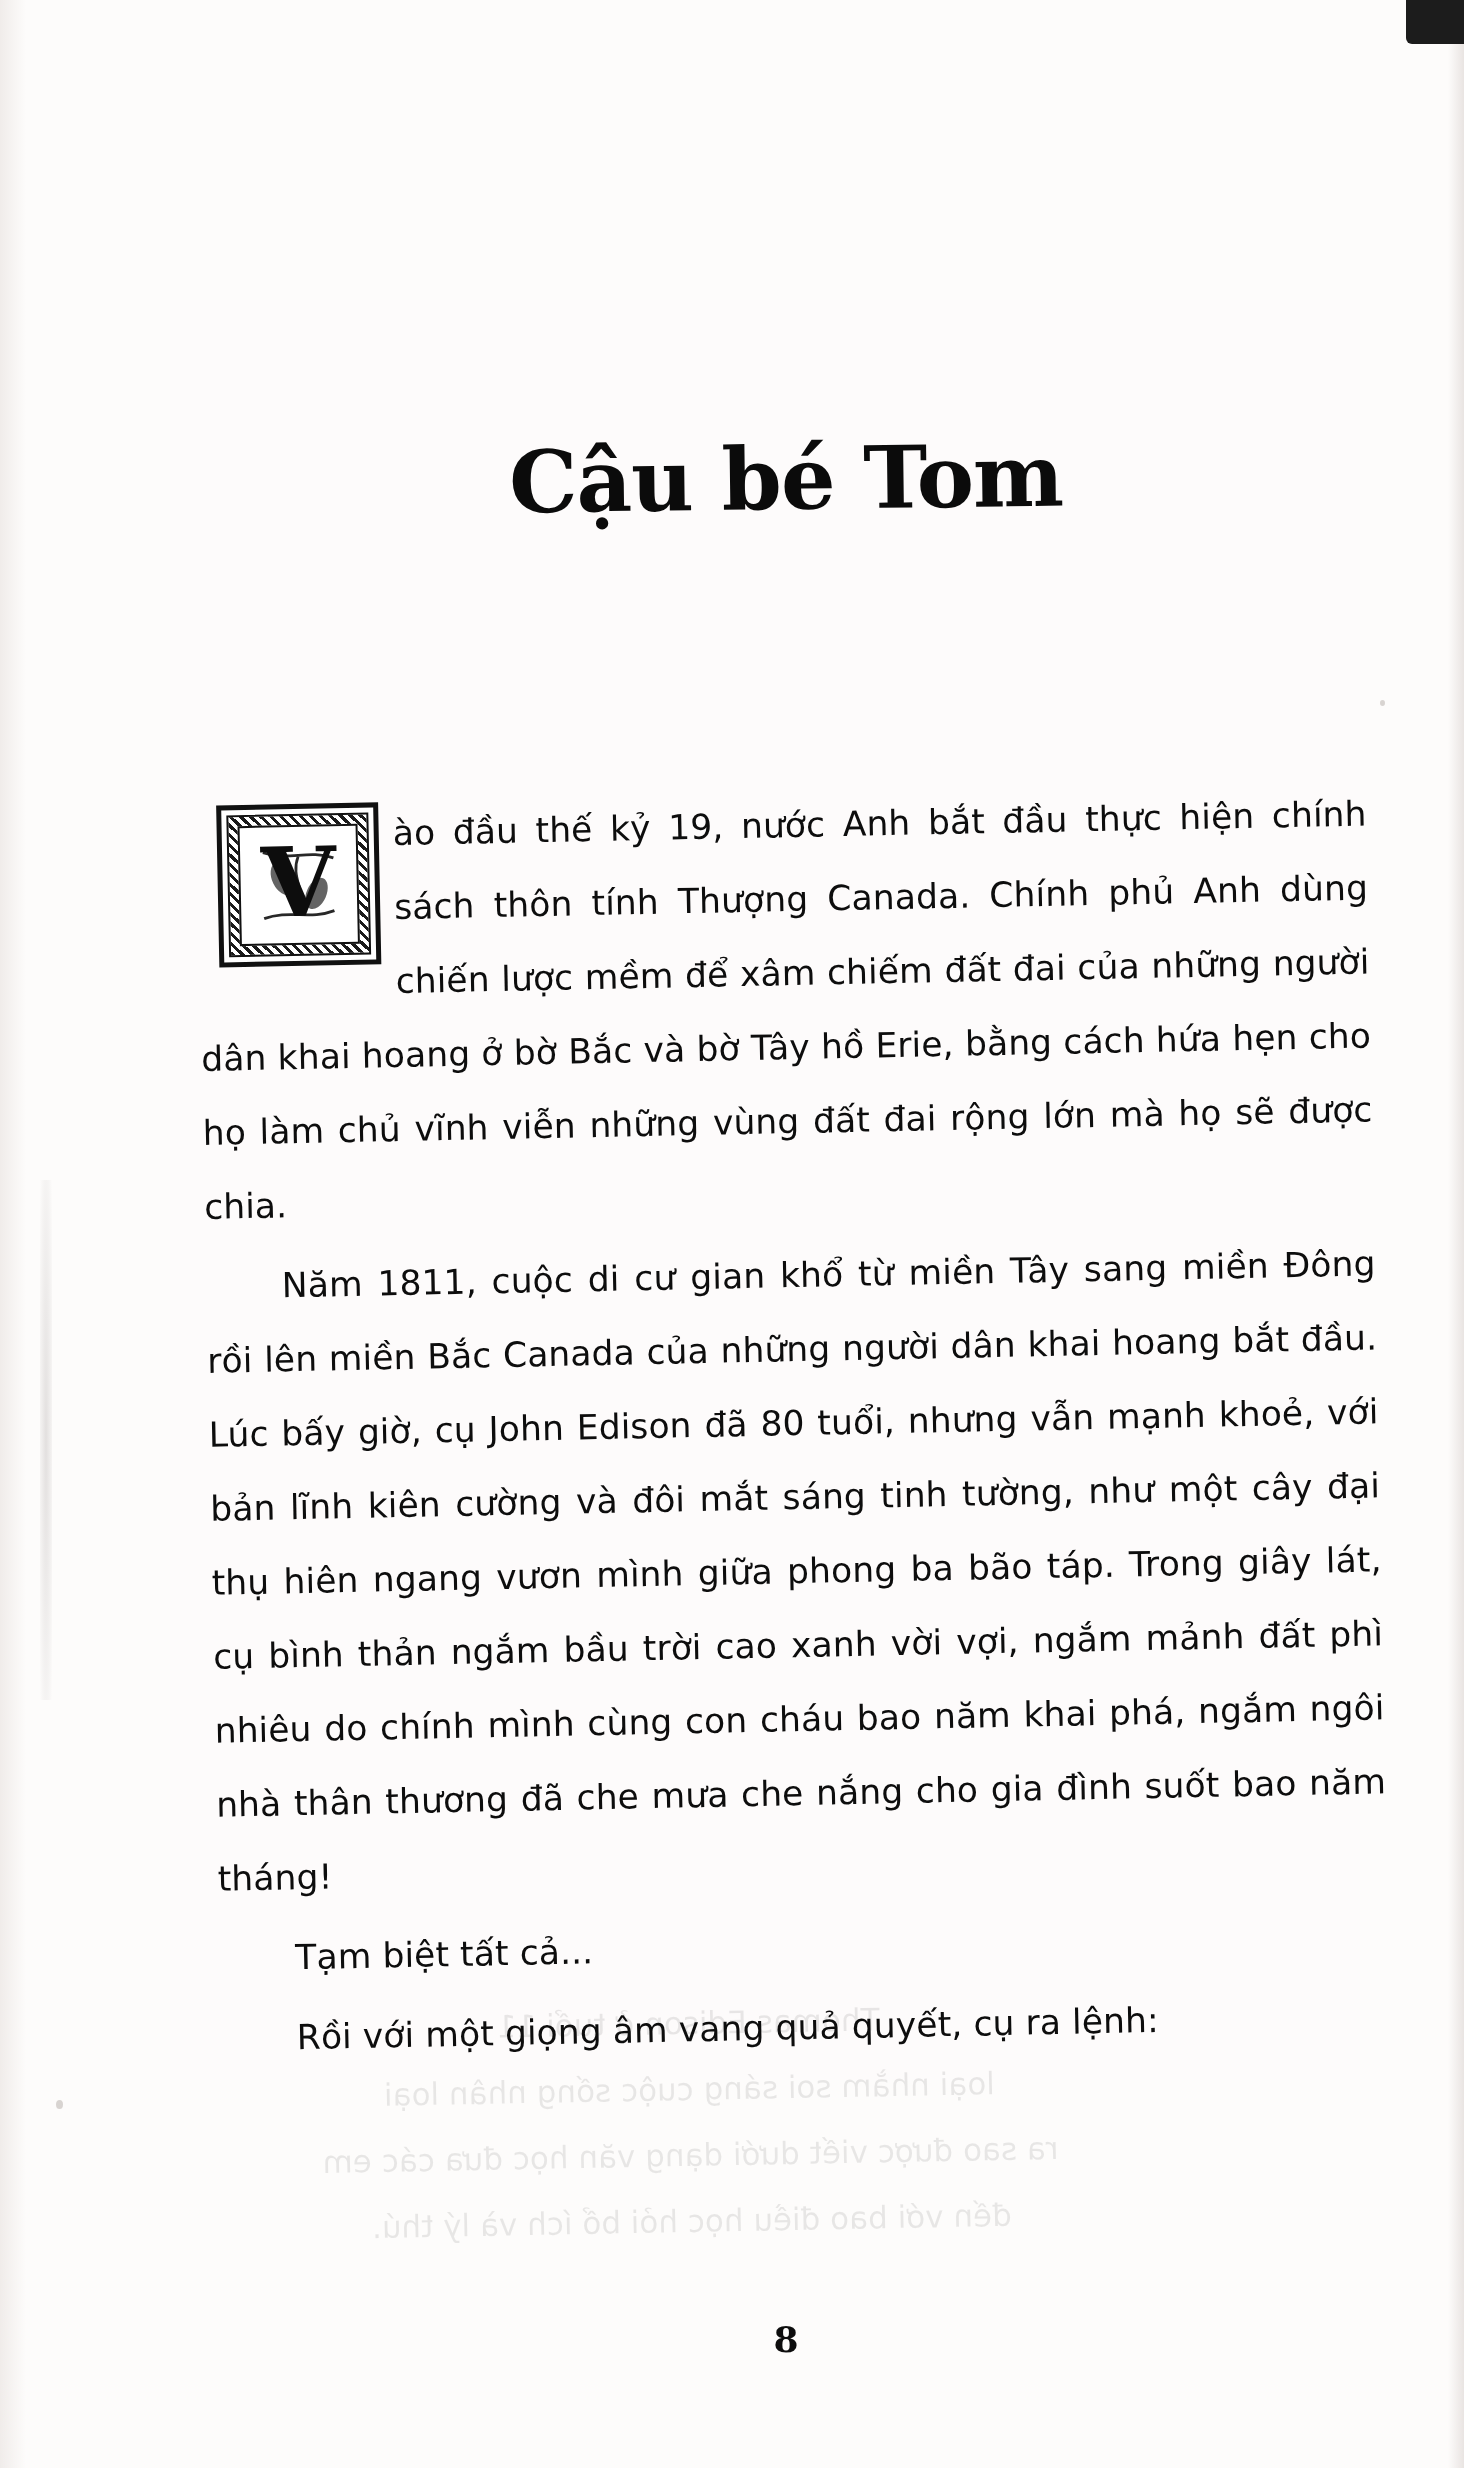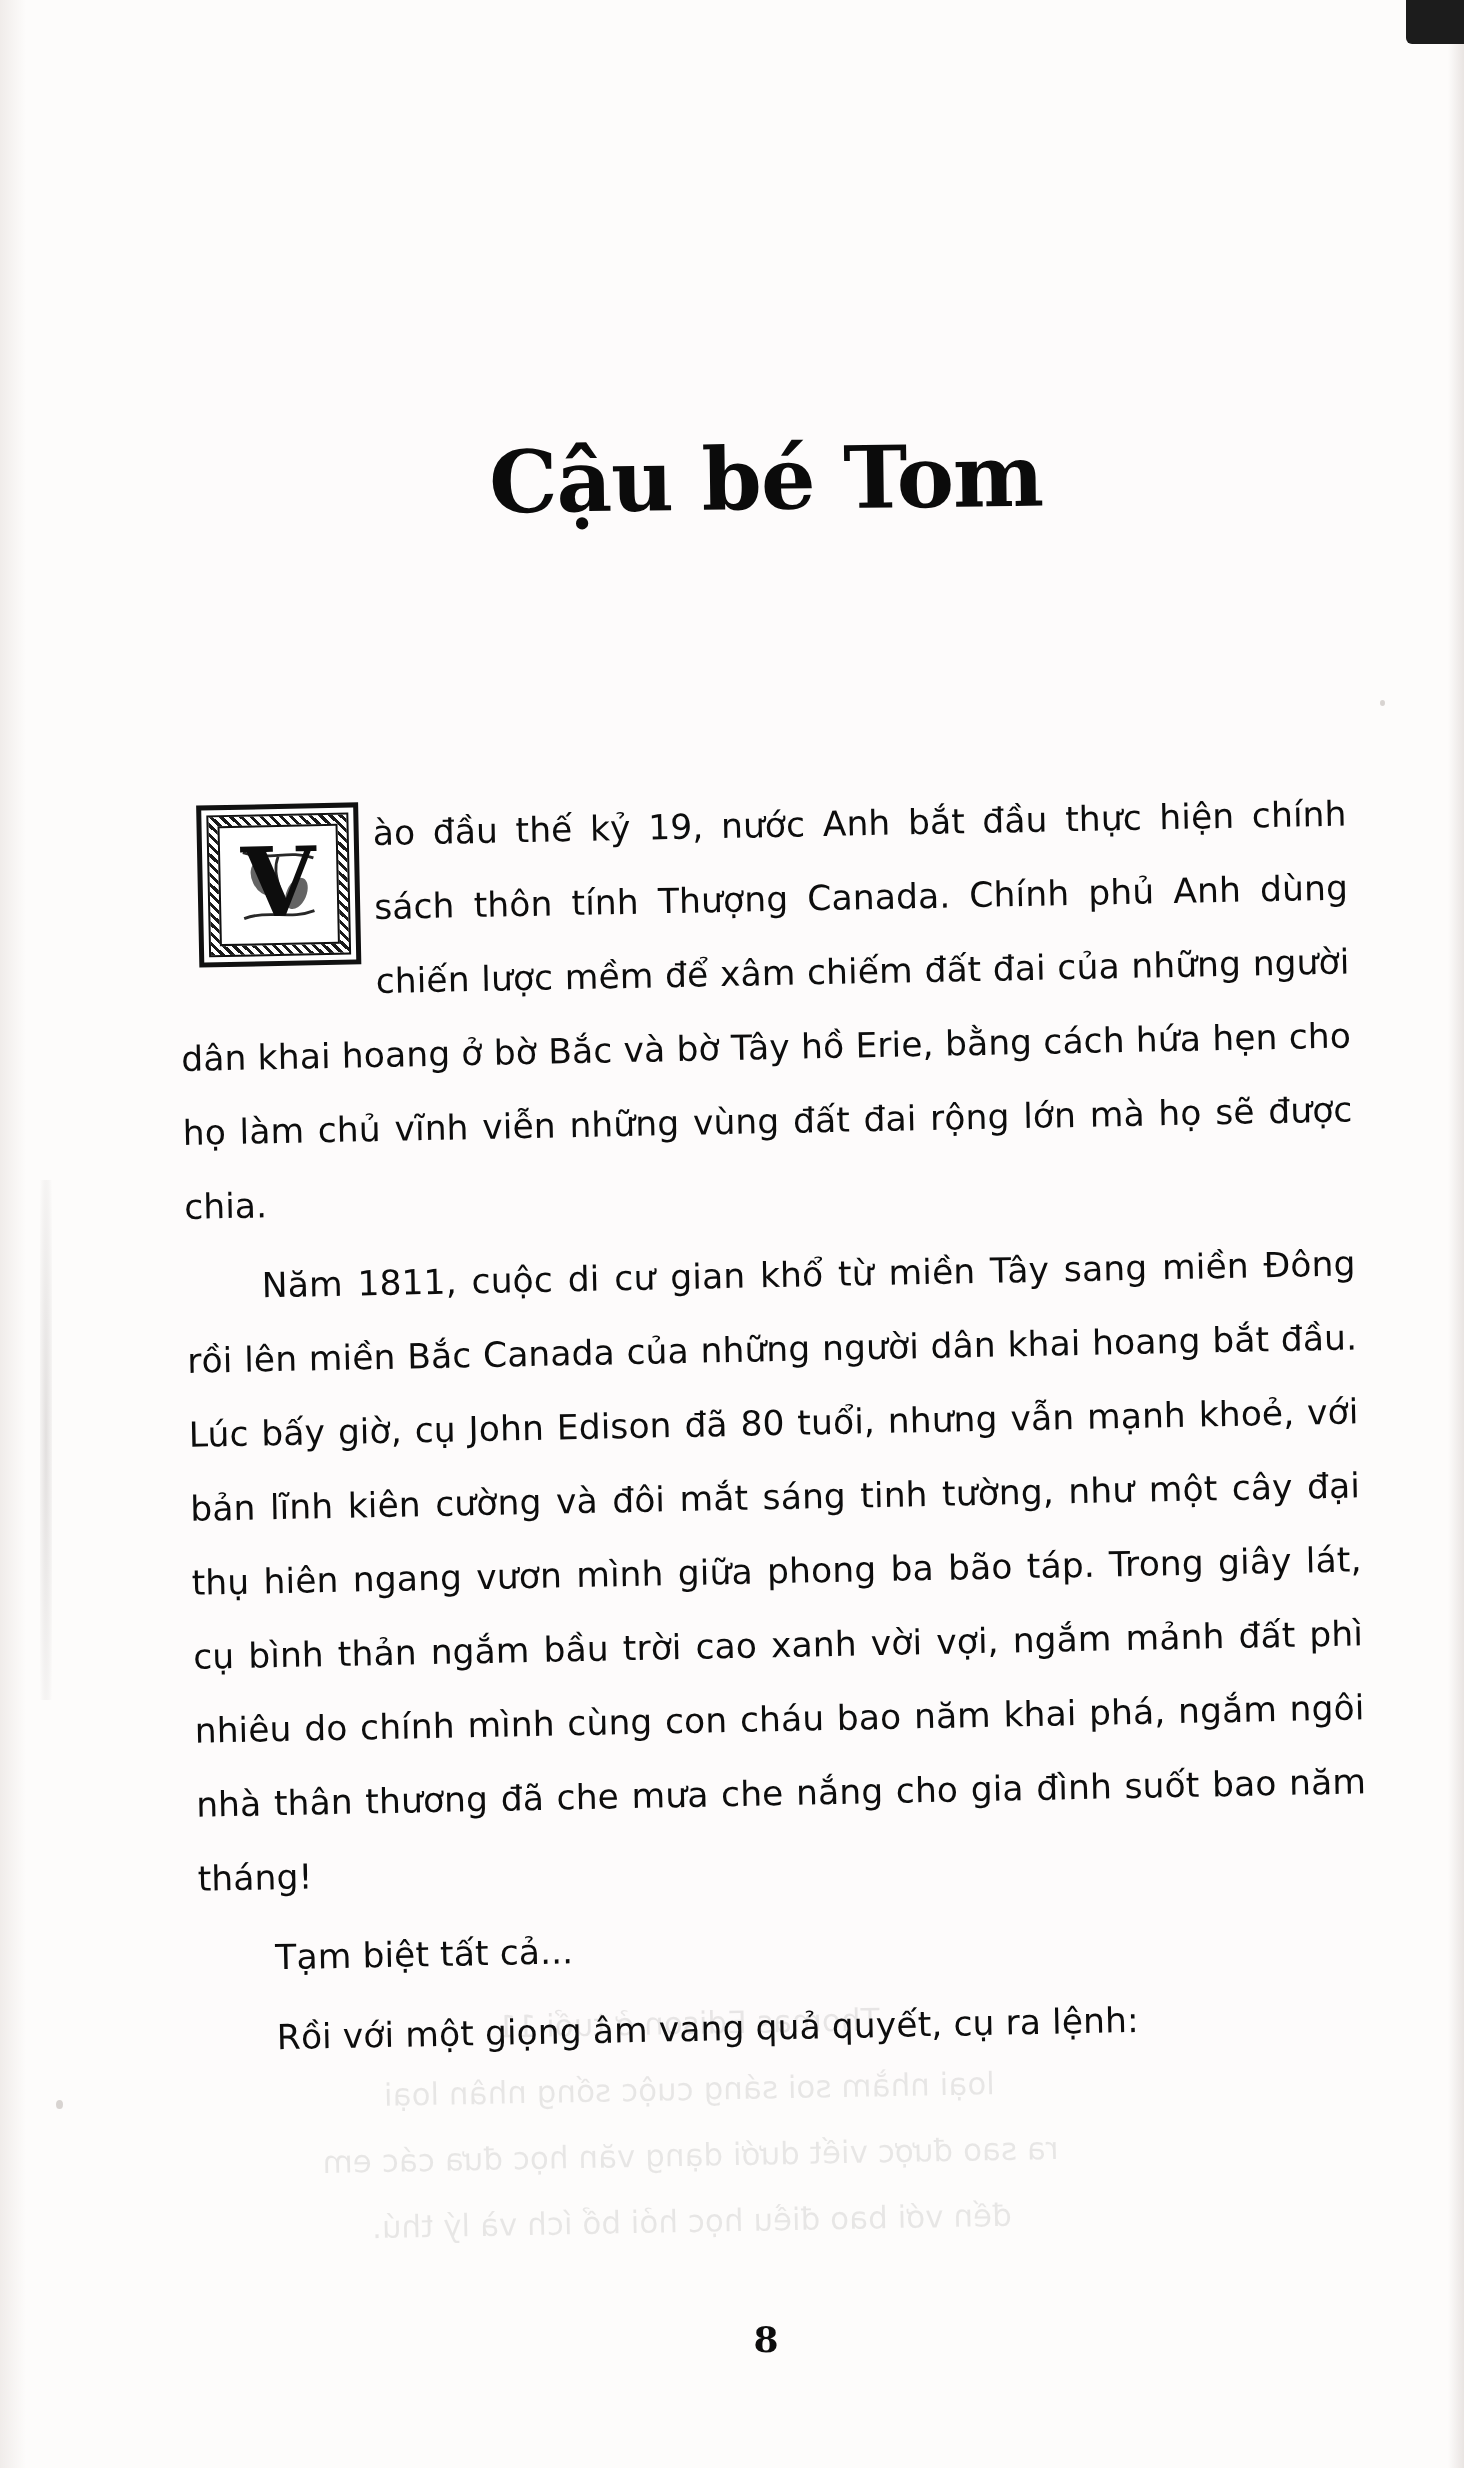--- a/index.html
+++ b/index.html
@@ -65,21 +65,21 @@
     left: 40px;
     top: 1180px;
     width: 12px;
     height: 520px;
     background: radial-gradient(ellipse at center, rgba(120,110,110,0.20), rgba(255,255,255,0));
   }
 
   
   .content {
     position: absolute;
-    left: 176px;
+    left: 196px;
     top: 0;
     width: 1180px;
     height: 2468px;
   }
 
   .chapter-title {
     position: absolute;
     left: 0;
     top: 436px;
     width: 1180px;

